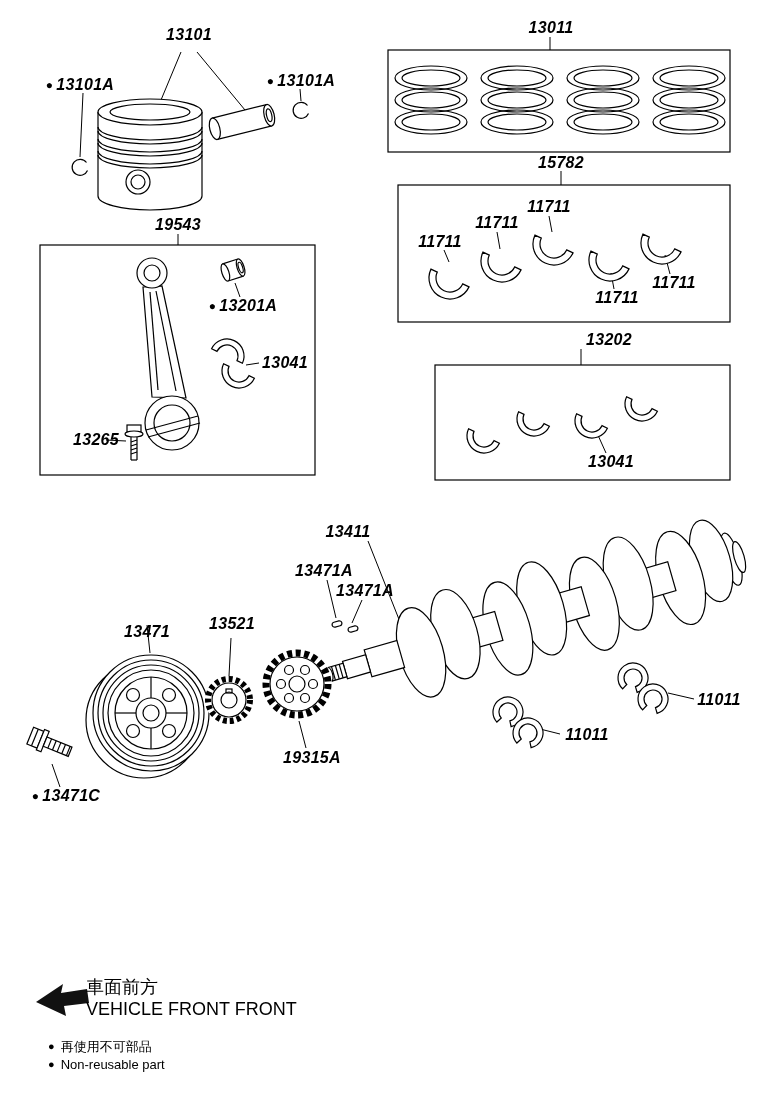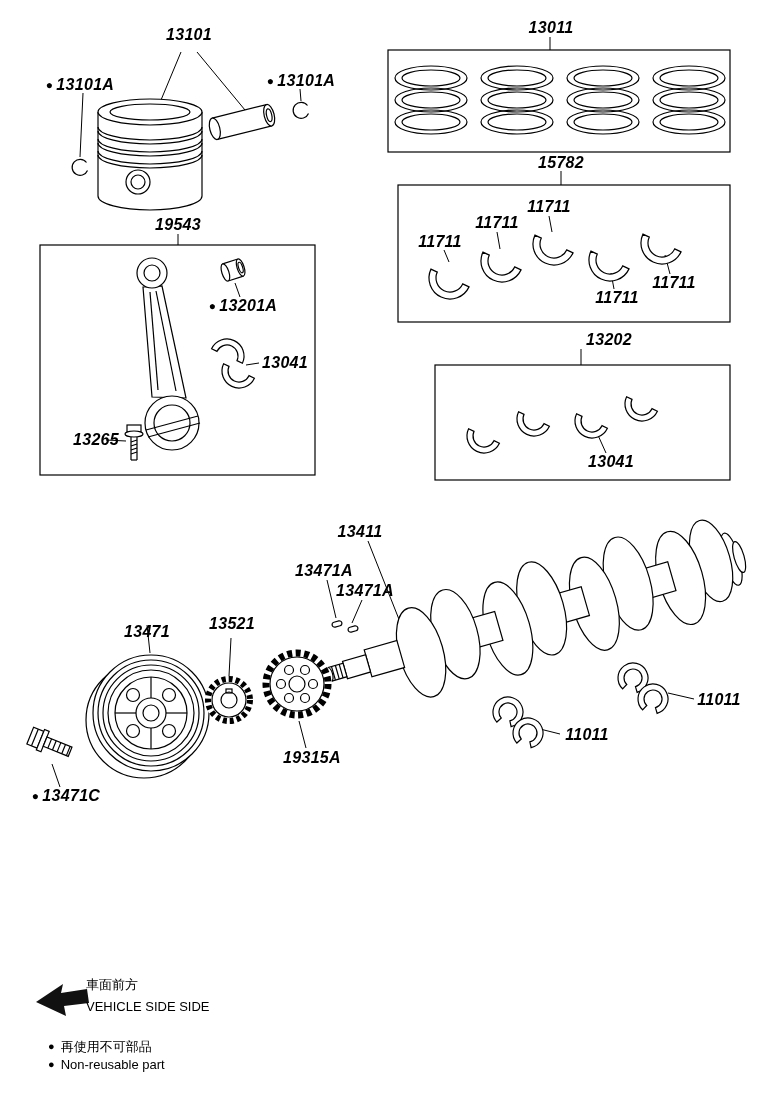--- a/index.html
+++ b/index.html
@@ -2,21 +2,21 @@
 <html><head>
 <meta charset="utf-8">
 <style>
   html,body{margin:0;padding:0;background:#fff;}
   .stage{position:relative;width:760px;height:1112px;background:#fff;overflow:hidden;
          font-family:"Liberation Sans","DejaVu Sans",sans-serif;color:#000;}
   svg.art{position:absolute;left:0;top:0;}
   .lbl{position:absolute;transform:translate(-50%,-50%);font-size:16px;font-weight:700;
        letter-spacing:.3px;white-space:nowrap;display:flex;align-items:center;gap:3px;line-height:1;font-style:italic;}
   .lbl .bullet{font-size:12px;}
-  .note{position:absolute;font-size:13px;white-space:nowrap;display:flex;align-items:center;gap:6px;line-height:1.2;}
+  .note{position:absolute;font-size:18px;white-space:nowrap;display:flex;align-items:center;gap:6px;line-height:1.2;}
   .note .bullet{font-size:11px;}
   .small{font-size:13px;}
   .docid{position:absolute;transform:translate(-50%,-50%);font-size:18px;font-weight:400;margin-top:41px;}
 </style>
 </head>
 <body>
 
 <div class="stage">
 
 <svg class="art" width="760" height="1112" viewBox="0 0 760 1112">
@@ -283,38 +283,38 @@
   <span class="bullet">●</span>
   <span>13201A</span>
 </div>
 
 <div class="lbl" style="left:285px;top:363px">13041</div>
 <div class="lbl" style="left:96px;top:440px">13265</div>
 
 <div class="lbl" style="left:609px;top:340px">13202</div>
 <div class="lbl" style="left:611px;top:462px">13041</div>
 
-<div class="lbl" style="left:360px;top:532px">13411</div>
+<div class="lbl" style="left:348px;top:532px">13411</div>
 <div class="lbl" style="left:324px;top:571px">13471A</div>
 <div class="lbl" style="left:365px;top:591px">13471A</div>
 
 <div class="lbl" style="left:147px;top:632px">13471</div>
 <div class="lbl" style="left:232px;top:624px">13521</div>
 <div class="lbl" style="left:312px;top:758px">19315A</div>
 
 <div class="lbl" style="left:587px;top:735px">11011</div>
 <div class="lbl" style="left:719px;top:700px">11011</div>
 
 <div class="lbl" style="left:66px;top:796px">
   <span class="bullet">●</span>
   <span>13471C</span>
 </div>
 
 <div class="note" style="left:86px;top:977px">車面前方</div>
-<div class="note" style="left:86px;top:999px">VEHICLE SIDE SIDE</div>
+<div class="note" style="left:86px;top:999px">VEHICLE FRONT FRONT</div>
 
 <div class="note small" style="left:48px;top:1039px">
   <span class="bullet">●</span>
   <span>再使用不可部品</span>
 </div>
 <div class="note small" style="left:48px;top:1057px">
   <span class="bullet">●</span>
   <span>Non-reusable part</span>
 </div>
 

